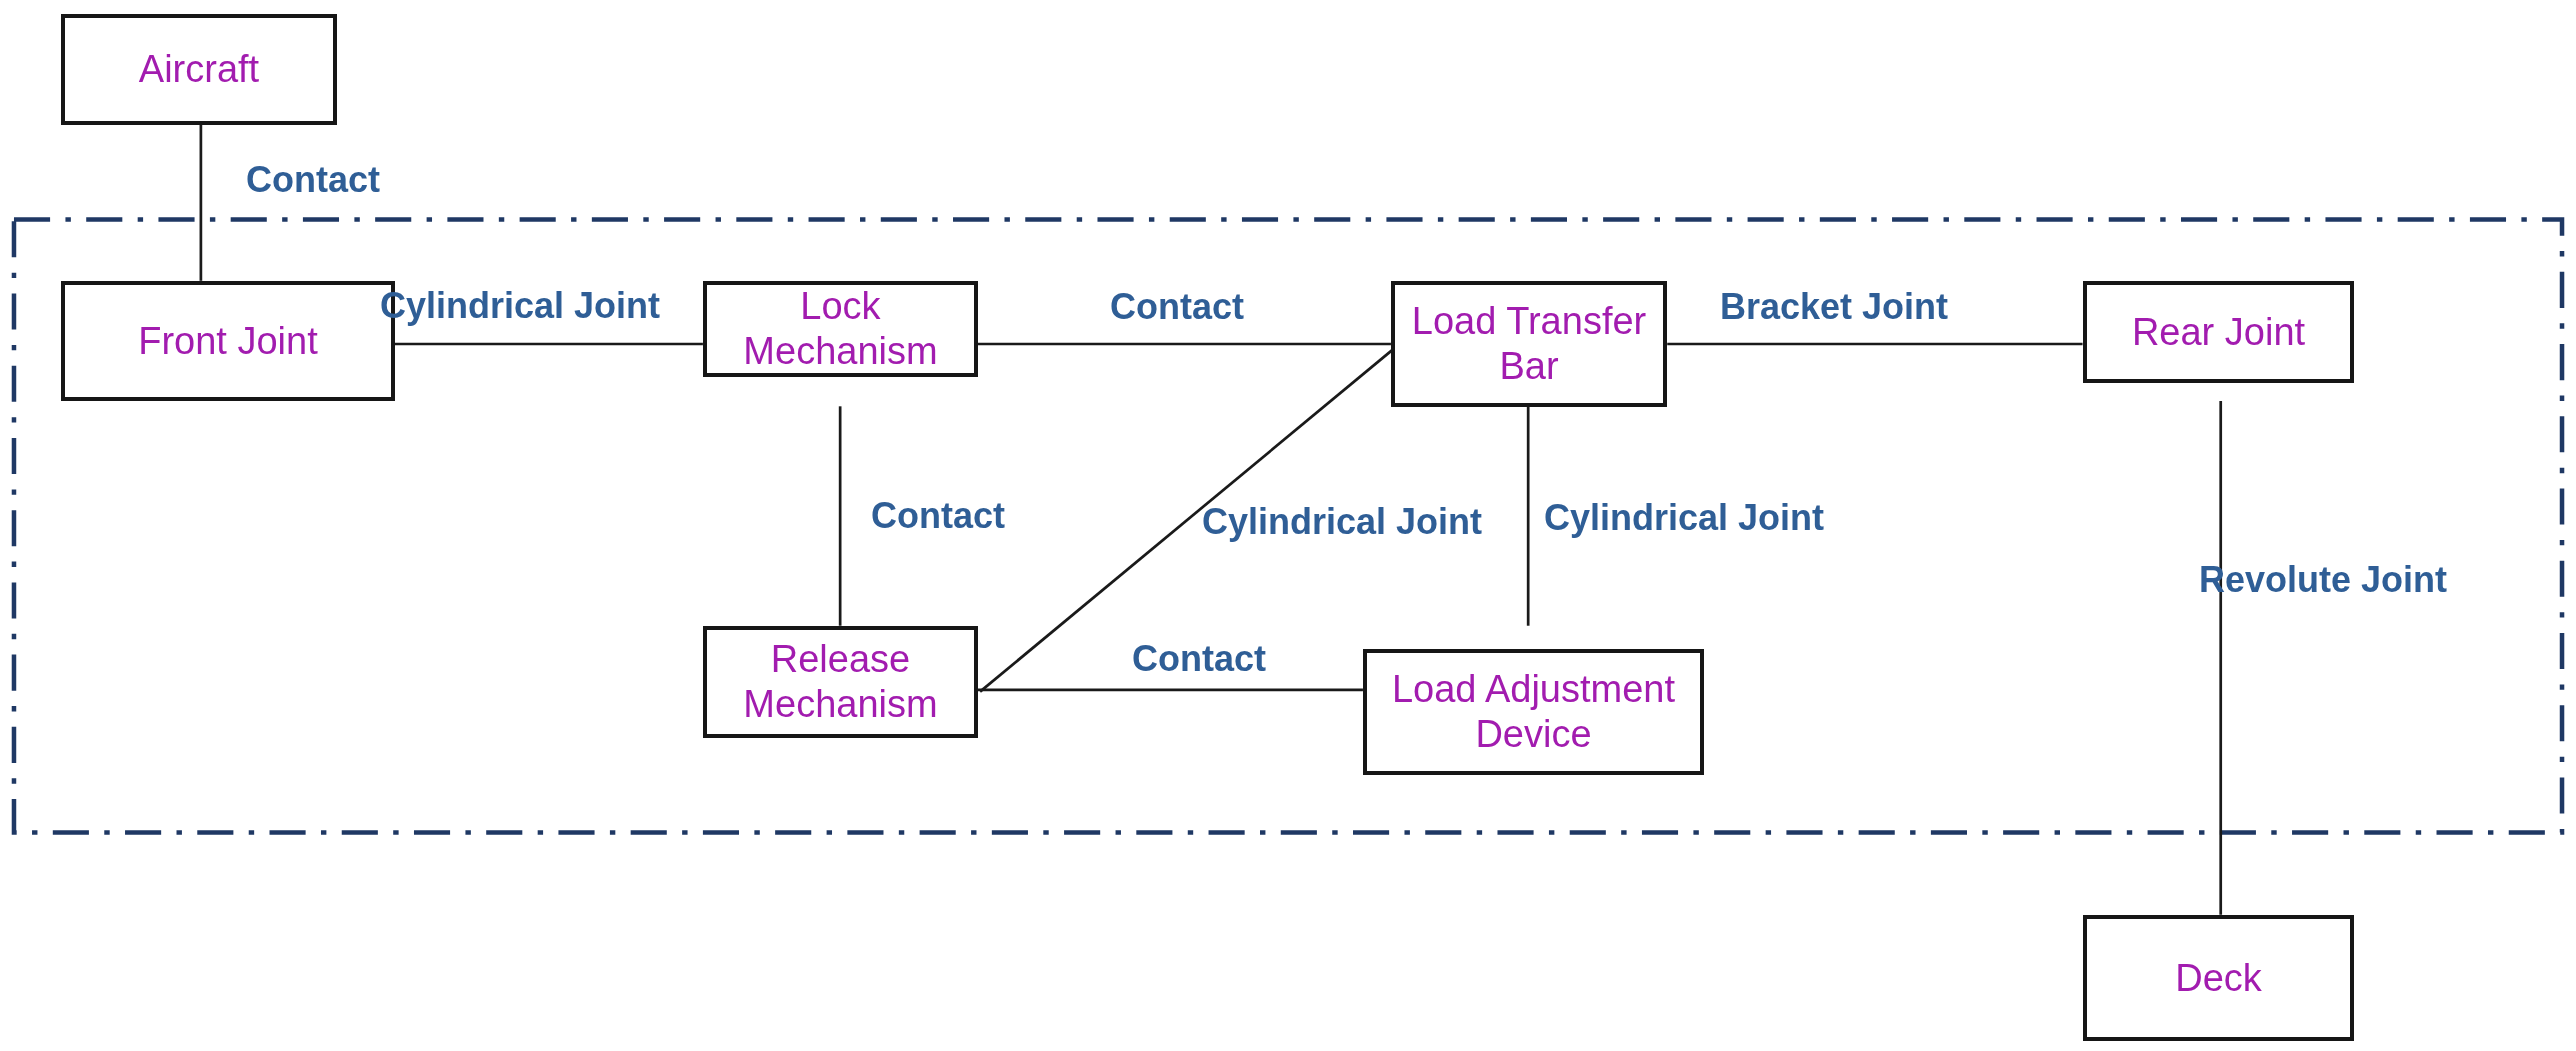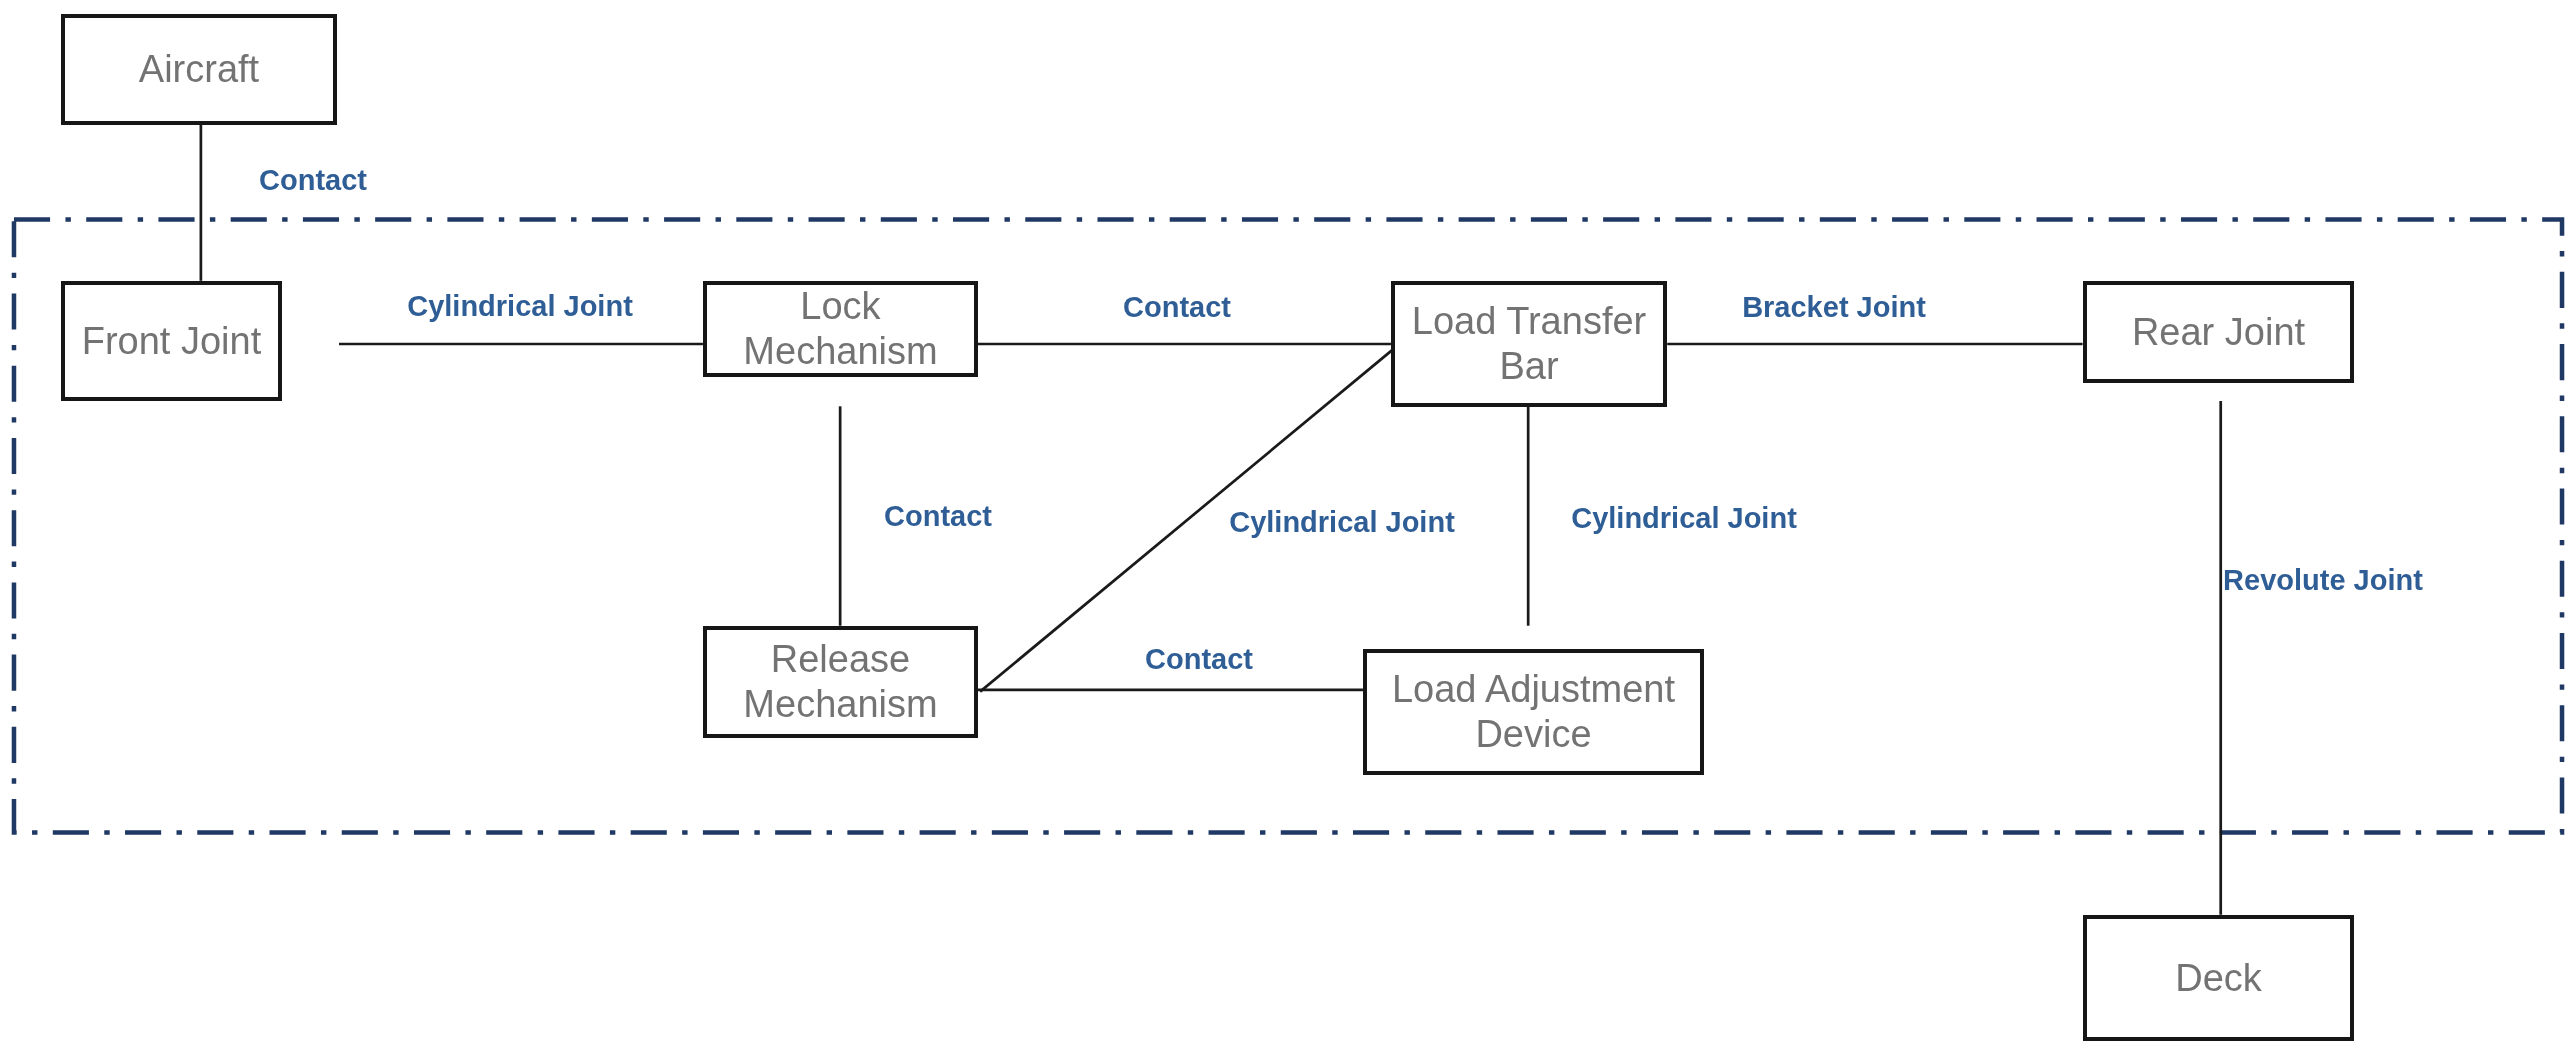--- a/index.html
+++ b/index.html
@@ -19,40 +19,40 @@
     position: absolute;
     left: 0; top: 0;
     width: 2576px;
     height: 1051px;
   }
   .node {
     position: absolute;
     box-sizing: border-box;
     border: 4.5px solid #161616;
     background: #ffffff;
-    color: #737373;
+    color: #a21caf;
     display: flex;
     align-items: center;
     justify-content: center;
     text-align: center;
     font-size: 38px;
     line-height: 1.18;
     white-space: pre-line;
   }
   .edge-label {
     position: absolute;
     transform: translate(-50%, -50%);
     color: #2F5E96;
-    font-size: 29px;
+    font-size: 36px;
     font-weight: bold;
     white-space: nowrap;
   }
   
   .n-aircraft               { left: 61px;   top: 13.5px;   width: 276px; height: 111px; }
-  .n-front-joint            { left: 61px;   top: 281px;  width: 221px; height: 120px; }
+  .n-front-joint            { left: 61px;   top: 281px;  width: 334px; height: 120px; }
   .n-lock-mechanism         { left: 703px;  top: 281px;  width: 275px; height: 96px; }
   .n-load-transfer-bar      { left: 1391px; top: 281px;  width: 276px; height: 126px; }
   .n-rear-joint             { left: 2083px; top: 281px;  width: 271px; height: 102px; }
   .n-release-mechanism      { left: 703px;  top: 626px;  width: 275px; height: 112px; }
   .n-load-adjustment-device { left: 1363px; top: 649px;  width: 341px; height: 126px; }
   .n-deck                   { left: 2083px; top: 915px; width: 271px; height: 126px; }
   
   .l-contact-aircraft   { left: 313px;  top: 180px; }
   .l-cyl-front-lock     { left: 520px;  top: 306px; }
   .l-contact-lock-ltb   { left: 1177px; top: 307px; }

